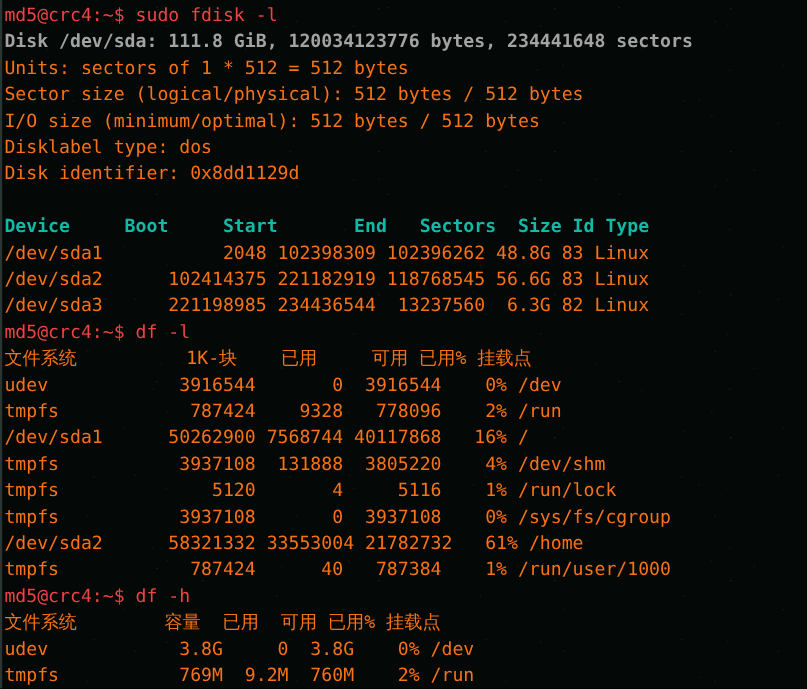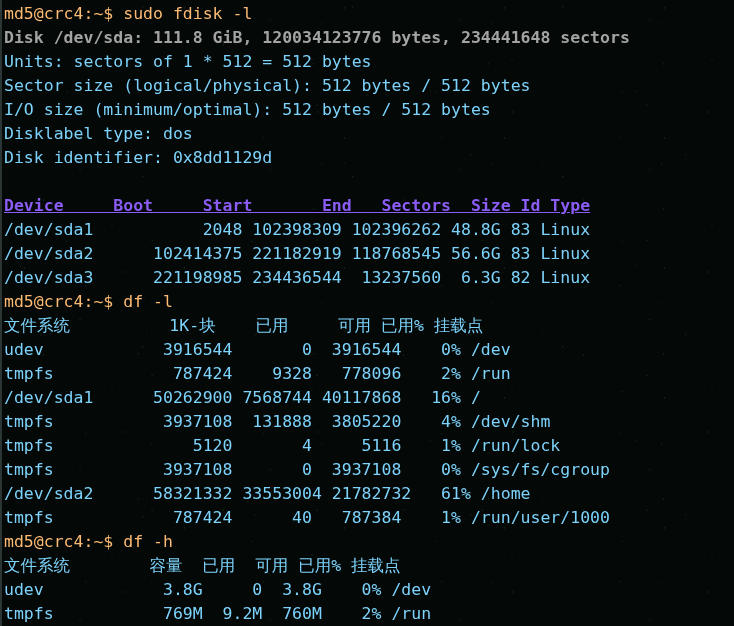--- a/index.html
+++ b/index.html
@@ -50,24 +50,24 @@
     padding: 2px 0 0 2px;
     z-index: 2;
     white-space: pre;
   }
   .row {
     height: 24px;
     white-space: pre;
     overflow: hidden;
   }
   
-  .c-prompt   { color: #fdba74; }
-  .c-normal   { color: #7dd3fc; }
+  .c-prompt   { color: #ef4444; }
+  .c-normal   { color: #f97316; }
   .c-bold     { color: #a3a3a3; font-weight: bold; }
-  .c-header   { color: #8b5cf6; font-weight: bold; text-decoration: underline; }
+  .c-header   { color: #14b8a6; font-weight: bold; }
   .c-blank    { color: transparent; }
 </style>
 </head>
 <body>
 
 <div id="terminal">
   <div id="noise"></div>
   <div id="screen"><div class="row c-prompt">md5@crc4:~$ sudo fdisk -l</div><div class="row c-bold">Disk /dev/sda: 111.8 GiB, 120034123776 bytes, 234441648 sectors</div><div class="row c-normal">Units: sectors of 1 * 512 = 512 bytes</div><div class="row c-normal">Sector size (logical/physical): 512 bytes / 512 bytes</div><div class="row c-normal">I/O size (minimum/optimal): 512 bytes / 512 bytes</div><div class="row c-normal">Disklabel type: dos</div><div class="row c-normal">Disk identifier: 0x8dd1129d</div><div class="row c-blank"> </div><div class="row c-header">Device     Boot     Start       End   Sectors  Size Id Type</div><div class="row c-normal">/dev/sda1           2048 102398309 102396262 48.8G 83 Linux</div><div class="row c-normal">/dev/sda2      102414375 221182919 118768545 56.6G 83 Linux</div><div class="row c-normal">/dev/sda3      221198985 234436544  13237560  6.3G 82 Linux</div><div class="row c-prompt">md5@crc4:~$ df -l</div><div class="row c-normal">文件系统          1K-块    已用     可用 已用% 挂载点</div><div class="row c-normal">udev            3916544       0  3916544    0% /dev</div><div class="row c-normal">tmpfs            787424    9328   778096    2% /run</div><div class="row c-normal">/dev/sda1      50262900 7568744 40117868   16% /</div><div class="row c-normal">tmpfs           3937108  131888  3805220    4% /dev/shm</div><div class="row c-normal">tmpfs              5120       4     5116    1% /run/lock</div><div class="row c-normal">tmpfs           3937108       0  3937108    0% /sys/fs/cgroup</div><div class="row c-normal">/dev/sda2      58321332 33553004 21782732   61% /home</div><div class="row c-normal">tmpfs            787424      40   787384    1% /run/user/1000</div><div class="row c-prompt">md5@crc4:~$ df -h</div><div class="row c-normal">文件系统        容量  已用  可用 已用% 挂载点</div><div class="row c-normal">udev            3.8G     0  3.8G    0% /dev</div><div class="row c-normal">tmpfs           769M  9.2M  760M    2% /run</div></div>
 </div>
 

